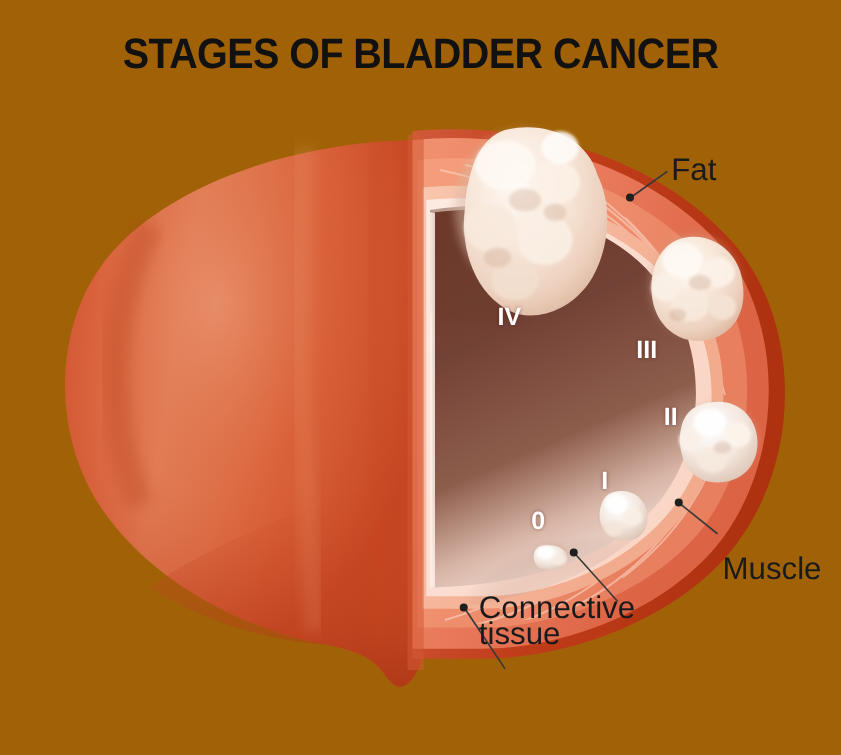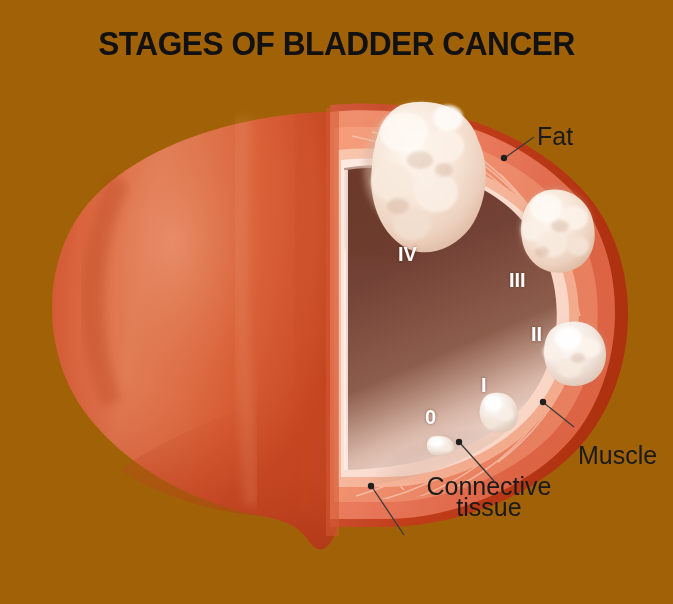--- a/index.html
+++ b/index.html
@@ -10,21 +10,21 @@
     position:absolute;left:0;top:24px;width:673px;text-align:center;
     font-family:"Liberation Sans", sans-serif;
     font-weight:bold;font-size:34px;letter-spacing:-0.5px;color:#111111;
     transform:scaleX(0.93);transform-origin:center top;white-space:nowrap;
   }
   svg#art{position:absolute;left:0;top:0;width:673px;height:604px;}
   .lbl{
     position:absolute;font-family:"Liberation Sans", sans-serif;
     font-size:25px;color:#1a1a1a;white-space:nowrap;line-height:21px;
   }
-  .lbl.r{text-align:center;}
+  .lbl.r{text-align:left;}
   .stage{
     position:absolute;font-family:"Liberation Sans", sans-serif;
     font-size:20px;font-weight:bold;color:#ffffff;white-space:nowrap;
     text-shadow:0 0 3px rgba(80,30,20,.55);
   }
 </style>
 </head>
 <body>
 
 <div id="canvas">

